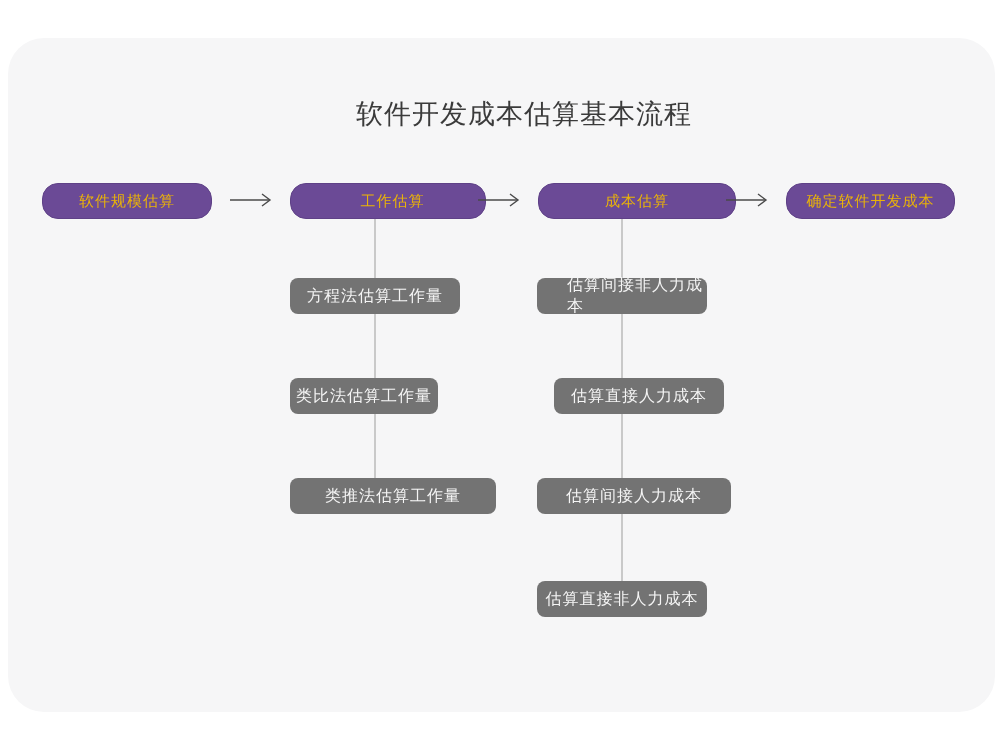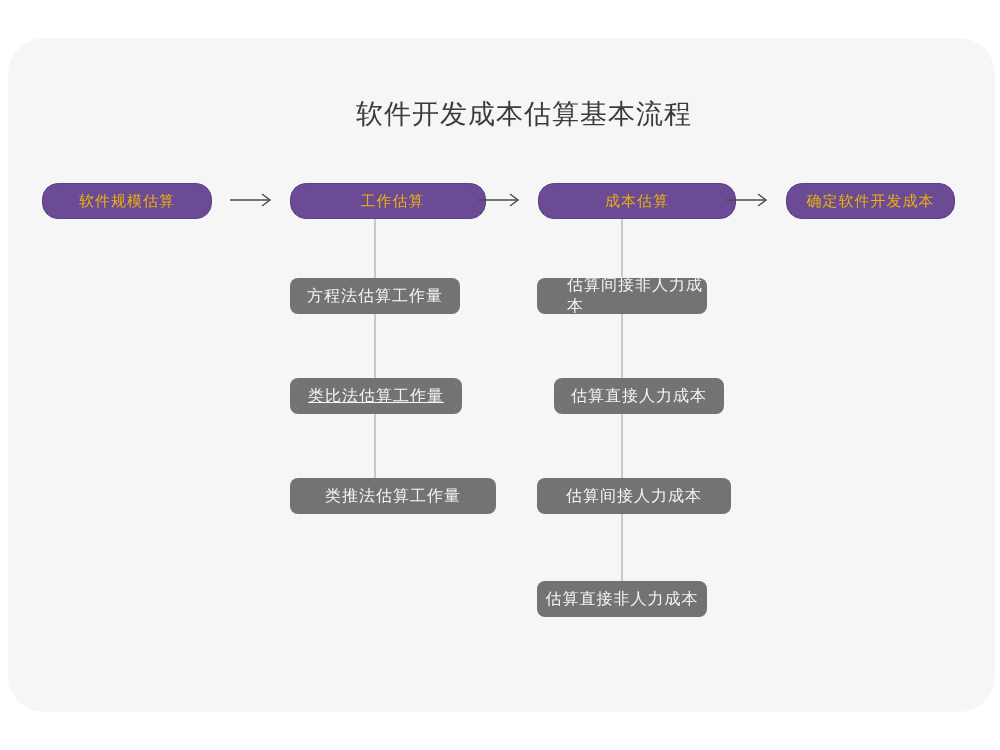--- a/index.html
+++ b/index.html
@@ -65,21 +65,21 @@
   #step-0 { left: 42px;  top: 183px; width: 170px; }
   #step-1 { left: 290px; top: 183px; width: 196px; padding-left: 9px; }
   #step-2 { left: 538px; top: 183px; width: 198px; }
   #step-3 { left: 786px; top: 183px; width: 169px; }
   #arrow-0 { left: 228px; }
   #arrow-1 { left: 476px; }
   #arrow-2 { left: 724px; }
   
   #line-work { left: 374px; top: 219px; height: 281px; }
   #work-0 { left: 290px; top: 278px; width: 170px; }
-  #work-1 { left: 290px; top: 378px; width: 172px; text-decoration: underline; }
+  #work-1 { left: 290px; top: 378px; width: 148px; }
   #work-2 { left: 290px; top: 478px; width: 206px; }
   
   #line-cost { left: 621px; top: 219px; height: 382px; }
   #cost-0 { left: 537px; top: 278px; width: 170px; padding-left: 30px; }
   #cost-1 { left: 537px; top: 378px; width: 170px; margin-left: 17px; }
   #cost-2 { left: 537px; top: 478px; width: 194px; }
   #cost-3 { left: 537px; top: 581px; width: 170px; }
 </style>
 </head>
 <body>

